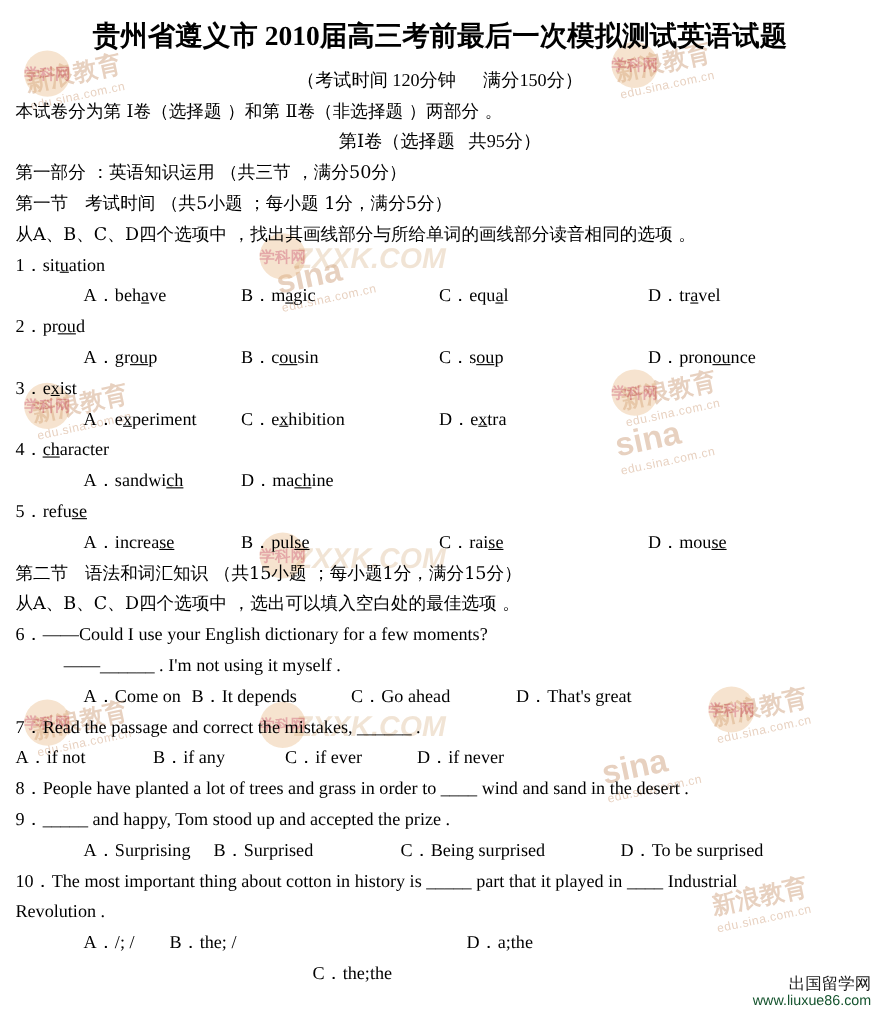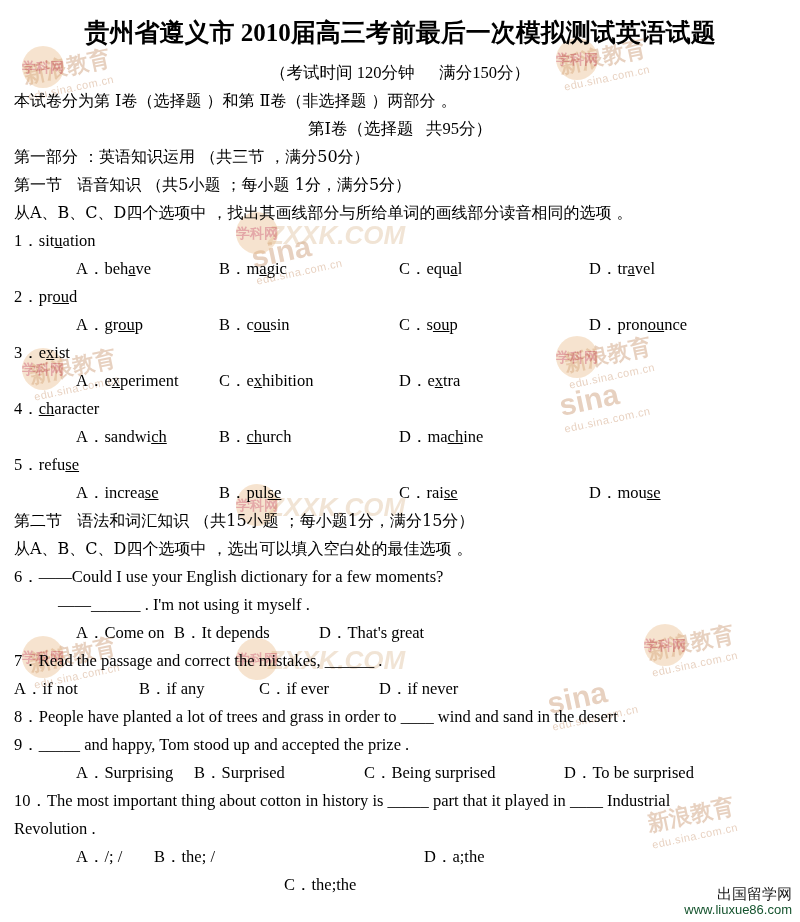--- a/index.html
+++ b/index.html
@@ -227,21 +227,21 @@
   </div>
 
   <div class="content">
 
     <h1 class="title">贵州省遵义市 2010届高三考前最后一次模拟测试英语试题</h1>
 
     <div class="line center">（考试时间 120分钟      满分150分）</div>
     <div class="line cn">本试卷分为第 Ⅰ卷（选择题 ）和第 Ⅱ卷（非选择题 ）两部分 。</div>
     <div class="line center">第Ⅰ卷（选择题   共95分）</div>
     <div class="line cn">第一部分 ：英语知识运用 （共三节 ，满分50分）</div>
-    <div class="line cn">第一节   语音知识 （共5小题 ；每小题 1分，满分5分）</div>
+    <div class="line cn">第一节   考试时间 （共5小题 ；每小题 1分，满分5分）</div>
     <div class="line cn">从A、B、C、D四个选项中 ，找出其画线部分与所给单词的画线部分读音相同的选项 。</div>
 
     <div class="q"><span>1．</span><span>sit</span><span class="u">u</span><span>ation</span></div>
     <div class="opts phon">
       <span class="o"><span>A．</span><span>beh</span><span class="u">a</span><span>ve</span></span>
       <span class="o"><span>B．</span><span>m</span><span class="u">a</span><span>gic</span></span>
       <span class="o"><span>C．</span><span>equ</span><span class="u">a</span><span>l</span></span>
       <span class="o"><span>D．</span><span>tr</span><span class="u">a</span><span>vel</span></span>
     </div>
 
@@ -256,40 +256,40 @@
     <div class="q"><span>3．</span><span>e</span><span class="u">x</span><span>ist</span></div>
     <div class="opts phon">
       <span class="o"><span>A．</span><span>e</span><span class="u">x</span><span>periment</span></span>
       <span class="o"><span>C．</span><span>e</span><span class="u">x</span><span>hibition</span></span>
       <span class="o"><span>D．</span><span>e</span><span class="u">x</span><span>tra</span></span>
     </div>
 
     <div class="q"><span>4．</span><span></span><span class="u">ch</span><span>aracter</span></div>
     <div class="opts phon">
       <span class="o"><span>A．</span><span>sandwi</span><span class="u">ch</span><span></span></span>
-      <span class="o"><span>B．</span><span></span><span class="u">ch</span><span>urch</span></span>
       <span class="o"><span>D．</span><span>ma</span><span class="u">ch</span><span>ine</span></span>
     </div>
 
     <div class="q"><span>5．</span><span>refu</span><span class="u">se</span><span></span></div>
     <div class="opts phon">
       <span class="o"><span>A．</span><span>increa</span><span class="u">se</span><span></span></span>
       <span class="o"><span>B．</span><span>pul</span><span class="u">se</span><span></span></span>
       <span class="o"><span>C．</span><span>rai</span><span class="u">se</span><span></span></span>
       <span class="o"><span>D．</span><span>mou</span><span class="u">se</span><span></span></span>
     </div>
 
     <div class="line cn">第二节   语法和词汇知识 （共15小题 ；每小题1分，满分15分）</div>
     <div class="line cn">从A、B、C、D四个选项中 ，选出可以填入空白处的最佳选项 。</div>
 
     <div class="q"><span>6．</span><span>——Could I use your English dictionary for a few moments?</span></div>
     <div class="q sub-indent2">——______ . I'm not using it myself .</div>
     <div class="opts g1">
       <span class="o"><span>A．</span><span>Come on</span></span>
       <span class="o"><span>B．</span><span>It depends</span></span>
+      <span class="o"><span>C．</span><span>Go ahead</span></span>
       <span class="o"><span>D．</span><span>That's great</span></span>
     </div>
 
     <div class="q"><span>7．</span><span>Read the passage and correct the mistakes, ______ .</span></div>
     <div class="opts g2">
       <span class="o"><span>A．</span><span>if not</span></span>
       <span class="o"><span>B．</span><span>if any</span></span>
       <span class="o"><span>C．</span><span>if ever</span></span>
       <span class="o"><span>D．</span><span>if never</span></span>
     </div>

